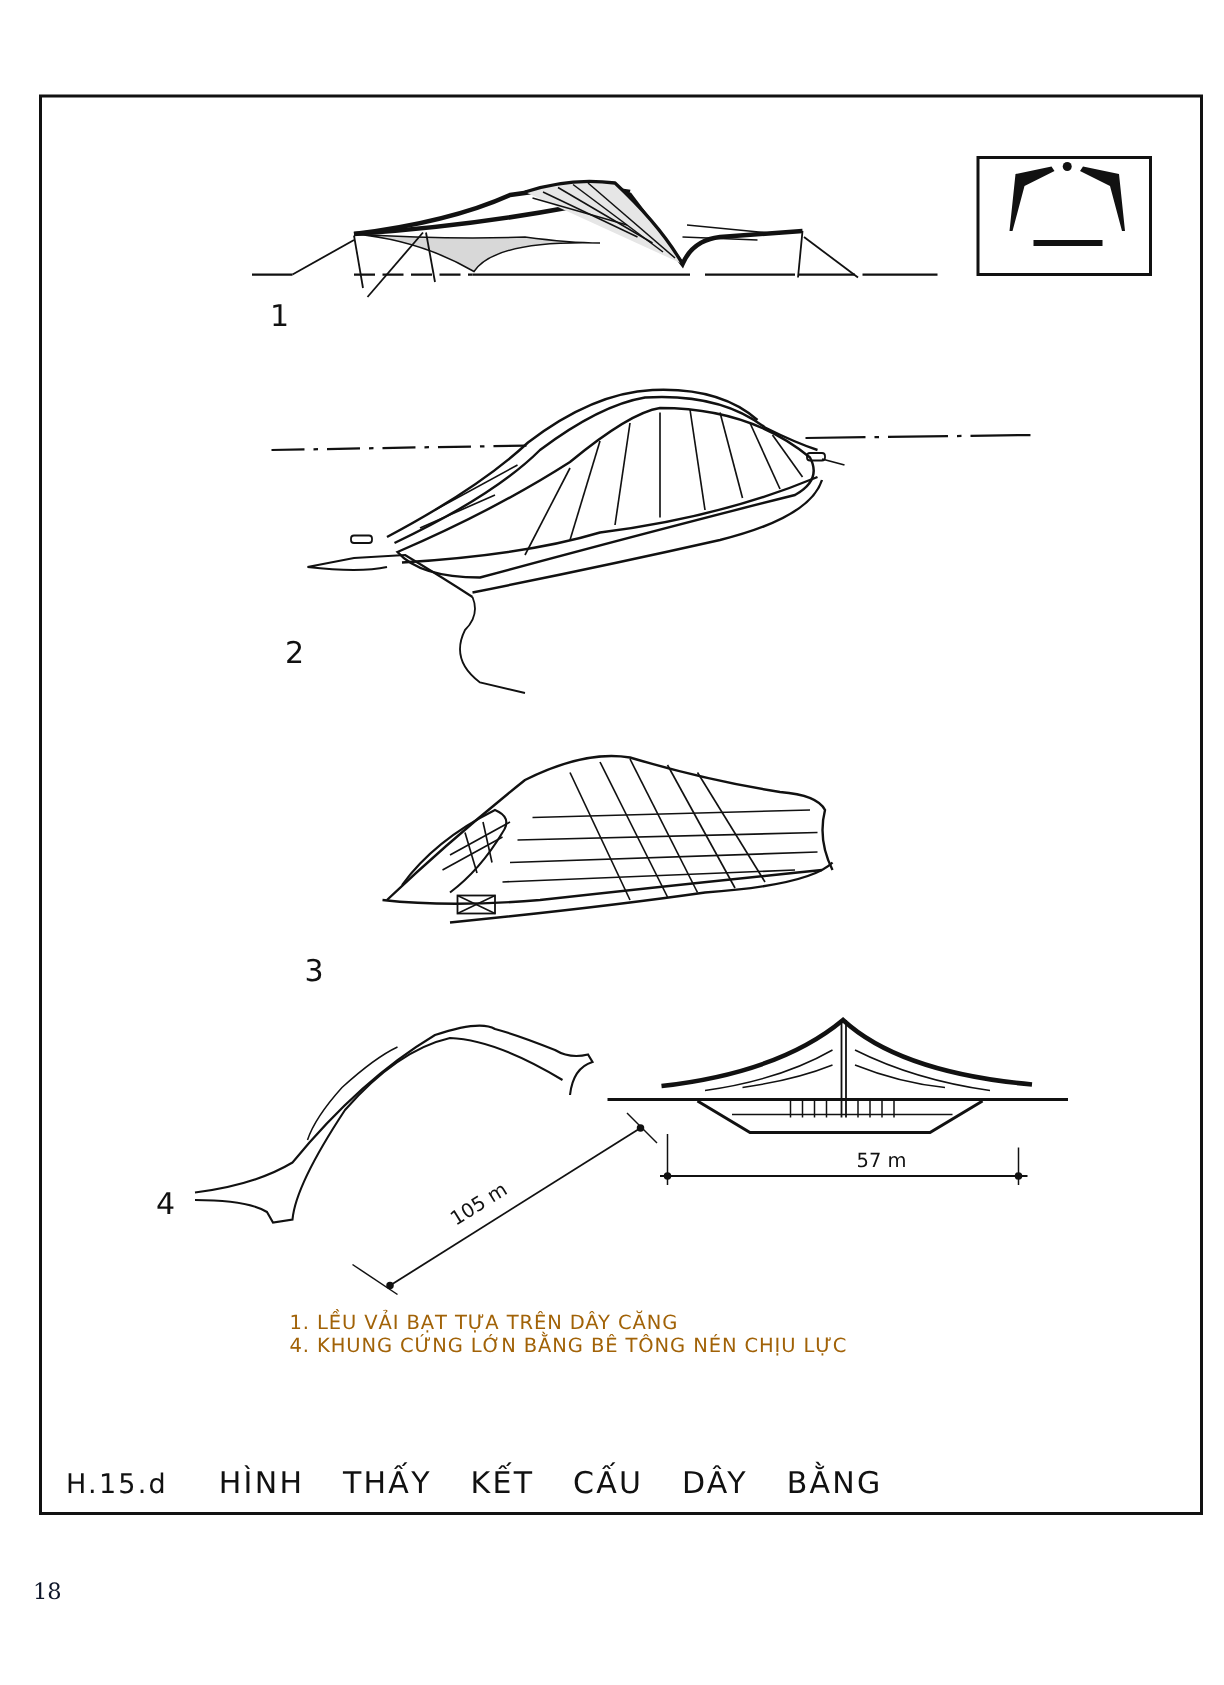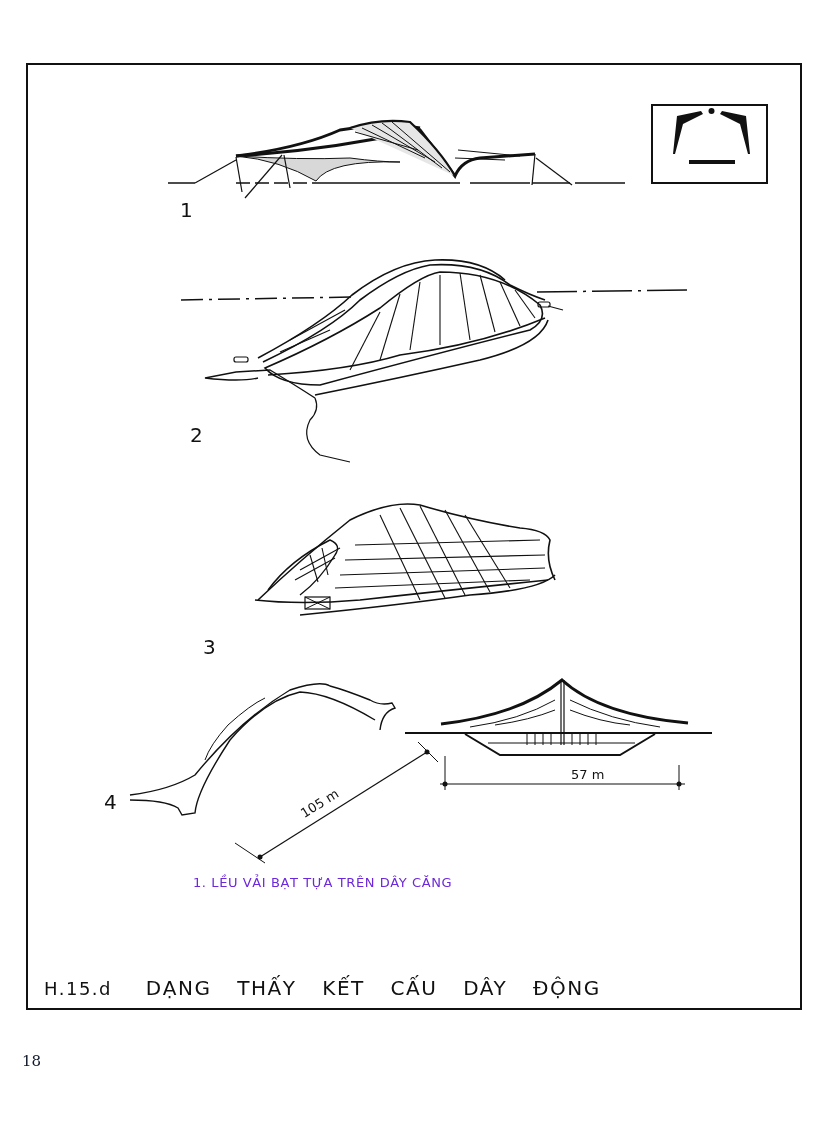--- a/index.html
+++ b/index.html
@@ -3,21 +3,21 @@
 <meta charset="utf-8">
 <style>
   html, body { margin:0; padding:0; background:#ffffff; }
   body { width:816px; height:1123px; position:relative; overflow:hidden;
          font-family:"DejaVu Sans", sans-serif; color:#111; }
   .frame { position:absolute; left:26px; top:63px; width:776px; height:947px;
            border:2px solid #111; box-sizing:border-box; }
   .abs { position:absolute; }
   .fig-num { font-family:"DejaVu Sans", sans-serif; font-size:20px; color:#111; }
   .legend { position:absolute; left:193px; top:876px; font-size:13px; line-height:14.5px;
-            letter-spacing:0.6px; color:#6d28d9; }
+            letter-spacing:0.6px; color:#a16207; }
   .legend div { white-space:nowrap; }
   .caption { position:absolute; left:44px; top:976px; font-size:20px; letter-spacing:1.5px; color:#111; white-space:nowrap; }
   .caption .code { margin-right:26px; font-size:18px; }
   .caption span.w { margin-right:18px; }
   .pageno { position:absolute; left:22px; top:1052px; font-family:"DejaVu Serif", serif; font-size:15px; color:#0f172a; }
   .inset { position:absolute; left:651px; top:104px; width:117px; height:80px; border:2px solid #111; box-sizing:border-box; }
   .dim { font-size:13px; }
   svg { position:absolute; overflow:visible; }
 </style>
 </head>
@@ -154,25 +154,26 @@
   <line x1="445" y1="756" x2="445" y2="790" stroke="#111" stroke-width="1"></line>
   <line x1="679" y1="765" x2="679" y2="790" stroke="#111" stroke-width="1"></line>
   <line x1="440" y1="784" x2="685" y2="784" stroke="#111" stroke-width="1.2"></line>
   <circle cx="445" cy="784" r="2.5" fill="#111"></circle>
   <circle cx="679" cy="784" r="2.5" fill="#111"></circle>
 </svg>
 <div class="abs dim" style="left:547px;top:767px;margin-left:24px;">57 m</div>
 
 <div class="legend">
   <div>1. LỀU VẢI BẠT TỰA TRÊN DÂY CĂNG</div>
+  <div>4. KHUNG CỨNG LỚN BẰNG BÊ TÔNG NÉN CHỊU LỰC</div>
 </div>
 
 <div class="caption">
   <span class="code">H.15.d</span>
-  <span class="w">DẠNG</span>
+  <span class="w">HÌNH</span>
   <span class="w">THẤY</span>
   <span class="w">KẾT</span>
   <span class="w">CẤU</span>
   <span class="w">DÂY</span>
-  <span class="w">ĐỘNG</span>
+  <span class="w">BẰNG</span>
 </div>
 
 <div class="pageno">18</div>
 
 </body></html>

